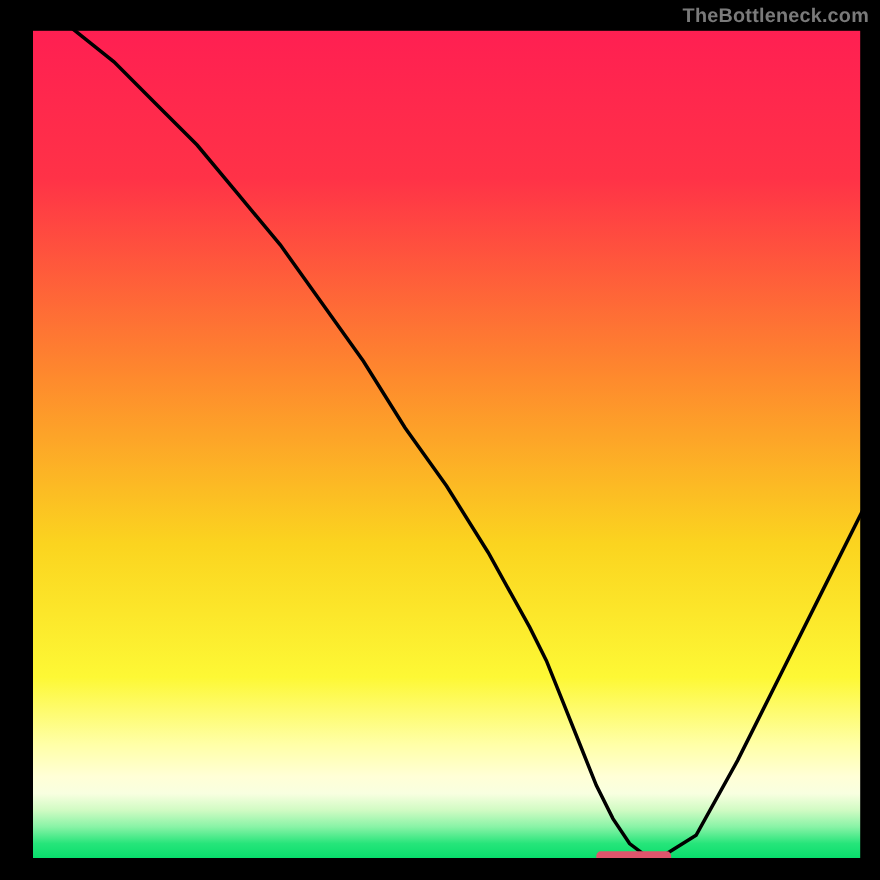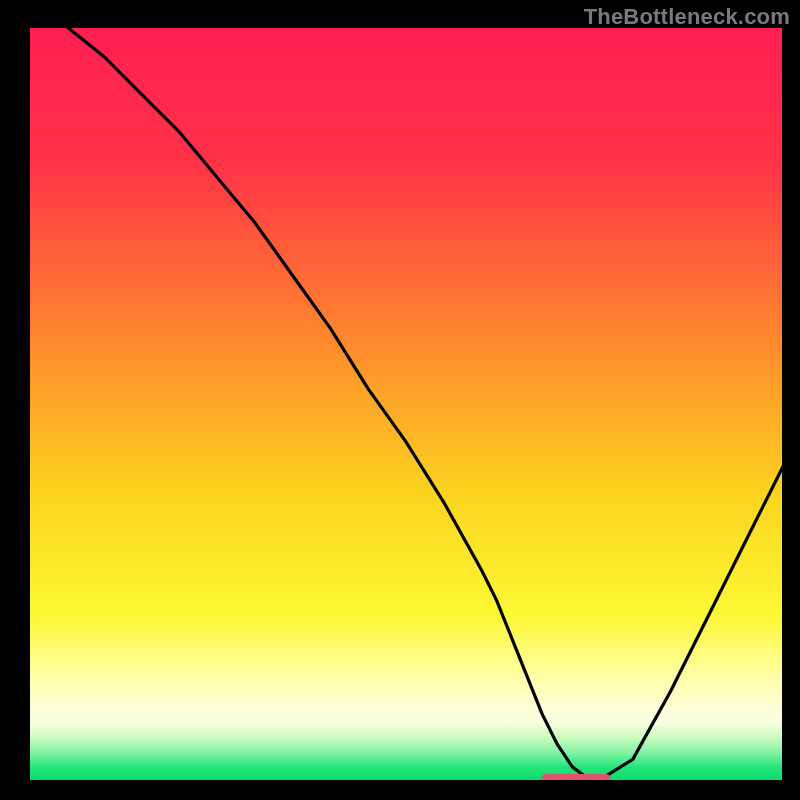--- a/index.html
+++ b/index.html
@@ -13,21 +13,21 @@
   .container {
     position: relative;
     width: 800px;
     height: 800px;
   }
   .watermark {
     position: absolute;
     top: 4px;
     right: 10px;
     color: #7a7a7a;
-    font-size: 22px;
+    font-size: 18px;
     font-weight: 600;
     z-index: 20;
     letter-spacing: 0.2px;
   }
   svg {
     display: block;
   }
 </style>
 </head>
 <body>

